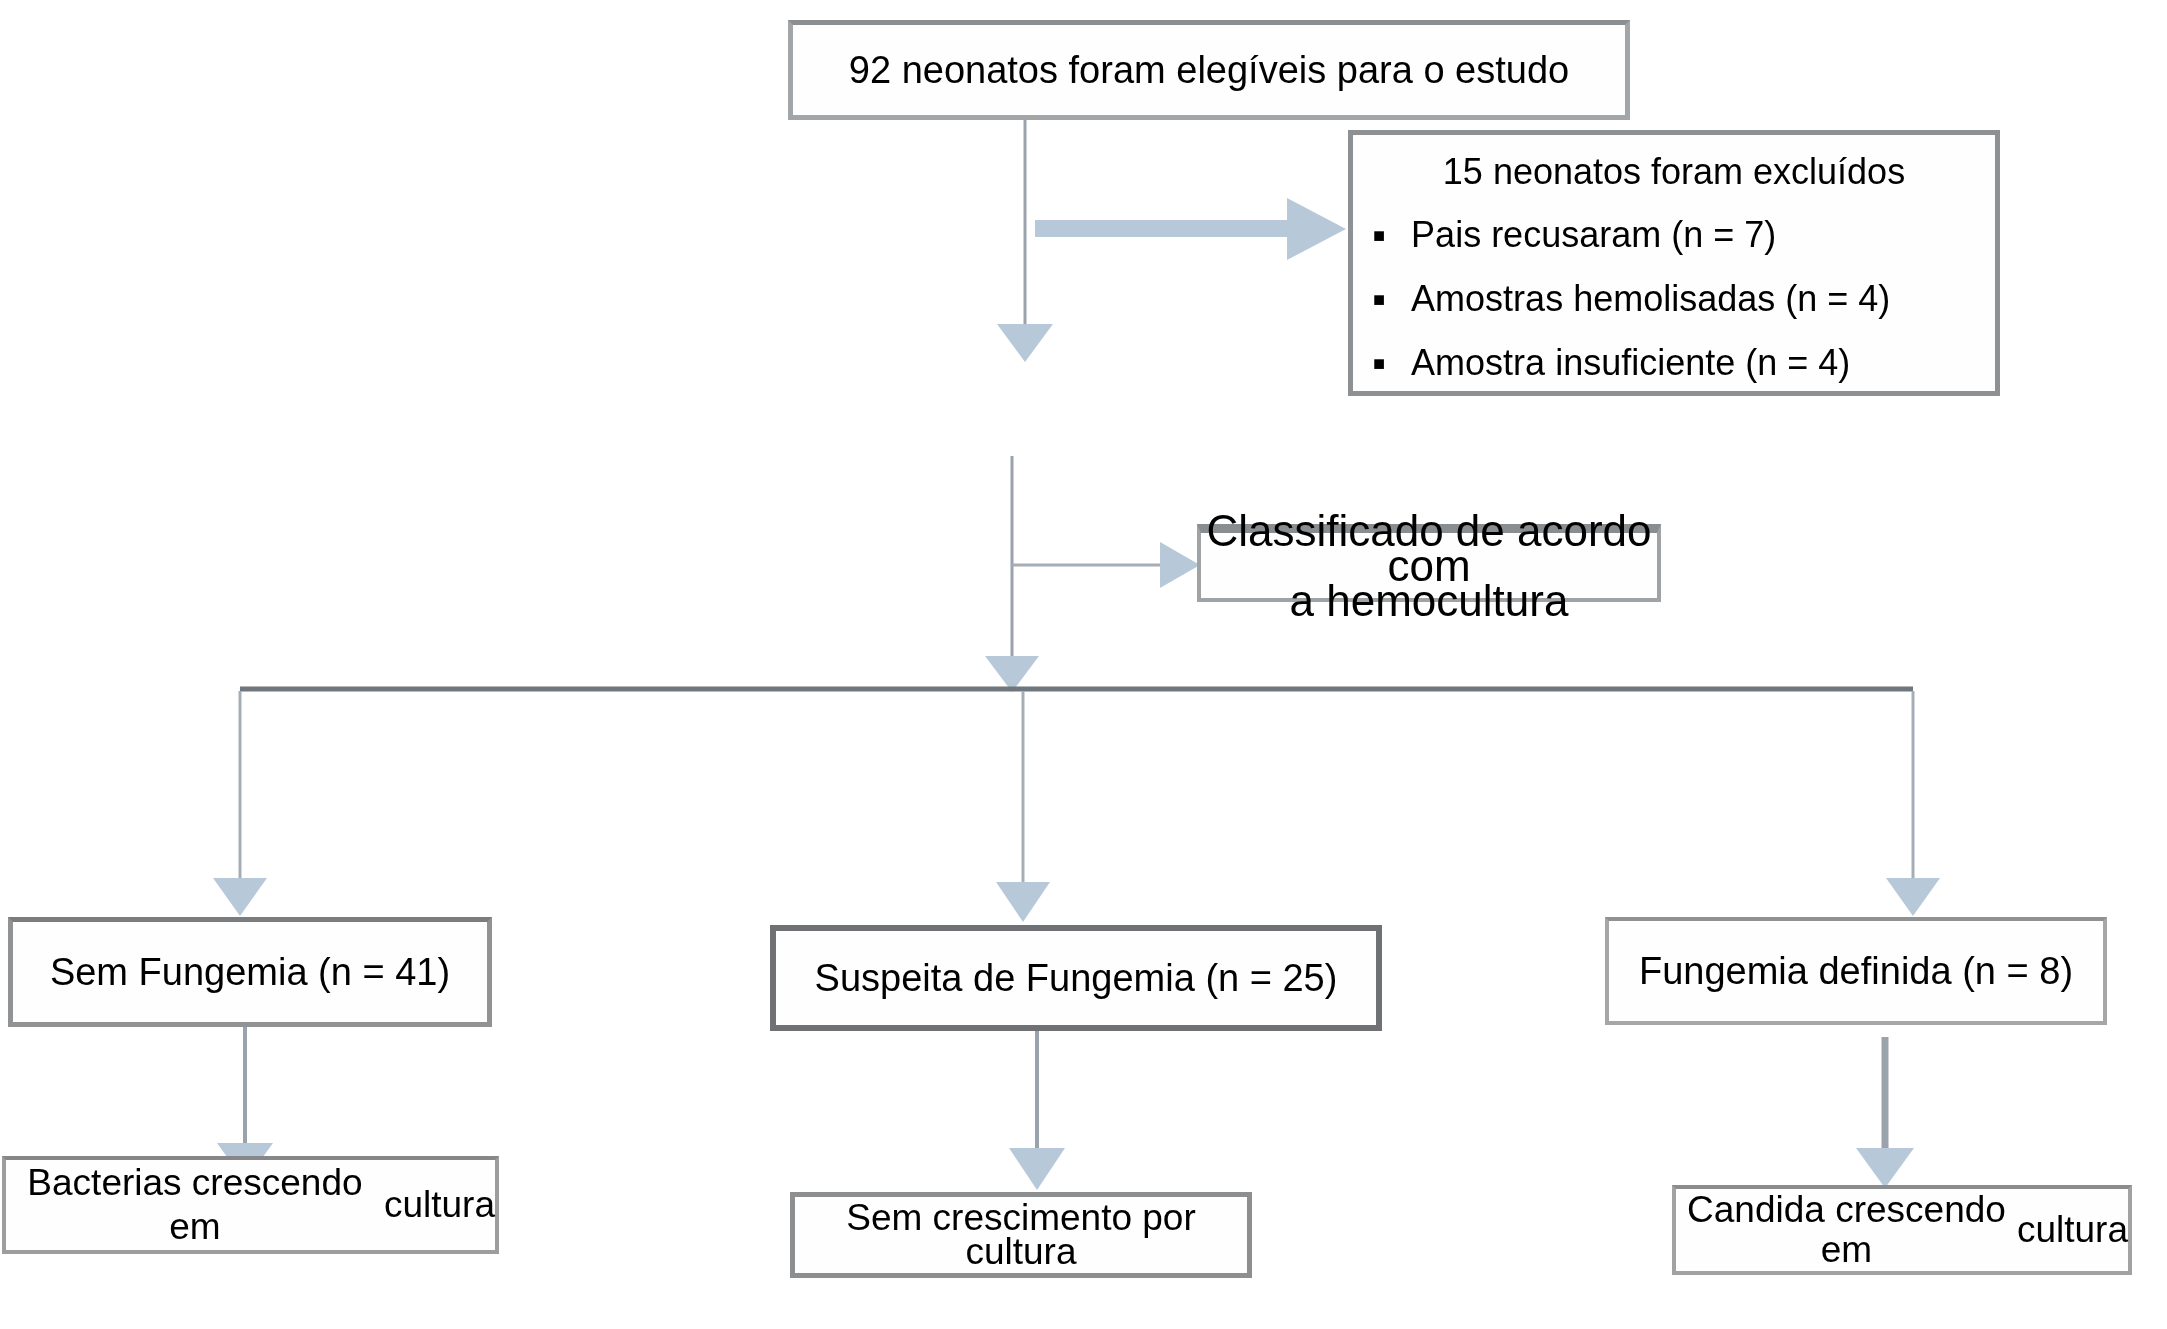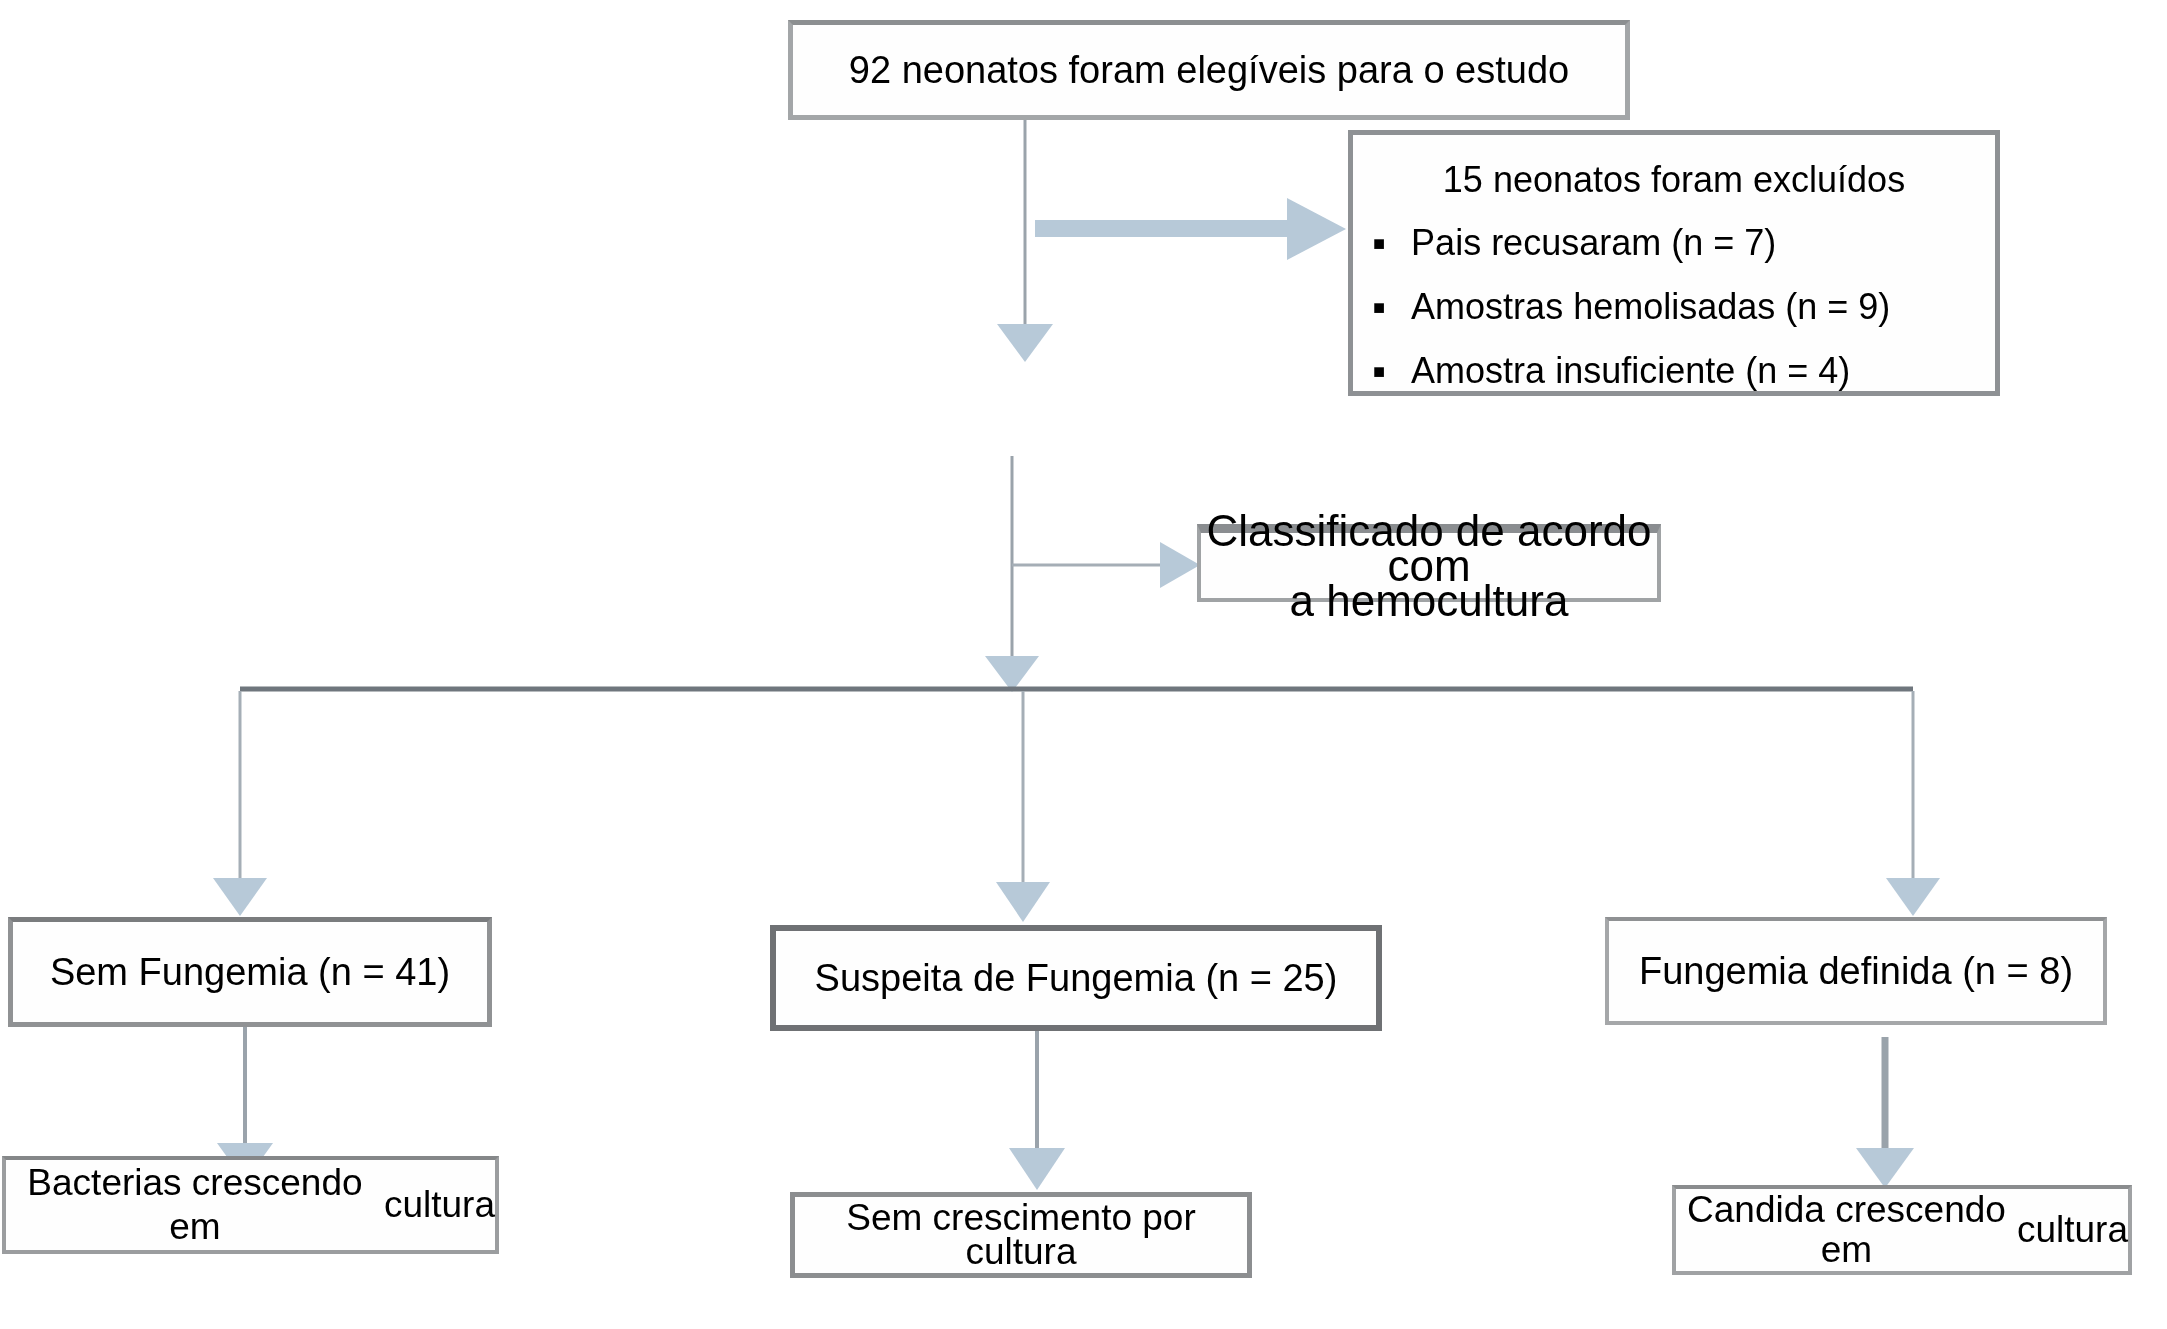--- a/index.html
+++ b/index.html
@@ -10,21 +10,21 @@
   }
   svg.connectors { position:absolute; left:0; top:0; width:2167px; height:1329px; }
   .node {
     position:absolute; background:#fefefe; box-sizing:border-box;
     display:flex; align-items:center; justify-content:center;
     text-align:center;
   }
   .node .line { display:block; }
 
   .node-eligible  { left:788px;  top:8px;    width:842px; height:100px; border:5px solid #a3a6a8; border-top-color:#8c8f91; font-size:38px; }
-  .node-excluded  { left:1348px; top:118px;  width:652px; height:266px; border:5px solid #8e9194; display:block; padding:14px 16px; font-size:36px; text-align:left; }
+  .node-excluded  { left:1348px; top:118px;  width:652px; height:266px; border:5px solid #8e9194; display:block; padding:6px 16px; font-size:36px; text-align:left; }
   .excluded-title { text-align:center; line-height:62px; }
   .excluded-item  { display:flex; align-items:center; line-height:64px; padding-left:4px; }
   .bullet { font-size:20px; line-height:1; margin-right:26px; }
   .node-included  { left:765px;  top:340px;  width:448px; height:104px; border:5px solid #7e8082; font-size:38px; }
   .node-classified{ left:1197px; top:512px;  width:464px; height:78px;  border:4px solid #a0a3a5; border-top:9px solid #8a8d90; font-size:44px; line-height:35px; flex-direction:column; }
   .node-nofung    { left:8px;    top:905px;  width:484px; height:110px; border:5px solid #909294; border-top-color:#7a7c7e; font-size:38px; }
   .node-suspected { left:770px;  top:913px;  width:612px; height:106px; border:6px solid #6f7174; font-size:38px; }
   .node-definite  { left:1605px; top:905px;  width:502px; height:108px; border:4px solid #a5a7a9; border-top-color:#8f9193; font-size:38px; }
   .node-bacteria  { left:2px;    top:1144px; width:497px; height:98px;  border:4px solid #9b9d9f; border-top-color:#858789; font-size:37px; line-height:44px; flex-direction:row; }
   .node-nogrowth  { left:790px;  top:1180px; width:462px; height:86px;  border:5px solid #8c8e90; font-size:37px; line-height:34px; flex-direction:column; }
@@ -75,21 +75,21 @@
   </div>
 
   <div class="node node-excluded">
     <div class="excluded-title">15 neonatos foram excluídos</div>
     <div class="excluded-item">
       <span class="bullet">■</span>
       <span>Pais recusaram (n = 7)</span>
     </div>
     <div class="excluded-item">
       <span class="bullet">■</span>
-      <span>Amostras hemolisadas (n = 9)</span>
+      <span>Amostras hemolisadas (n = 4)</span>
     </div>
     <div class="excluded-item">
       <span class="bullet">■</span>
       <span>Amostra insuficiente (n = 4)</span>
     </div>
   </div>
 
 
   <div class="node node-classified">
     <span class="line">Classificado de acordo com</span>

